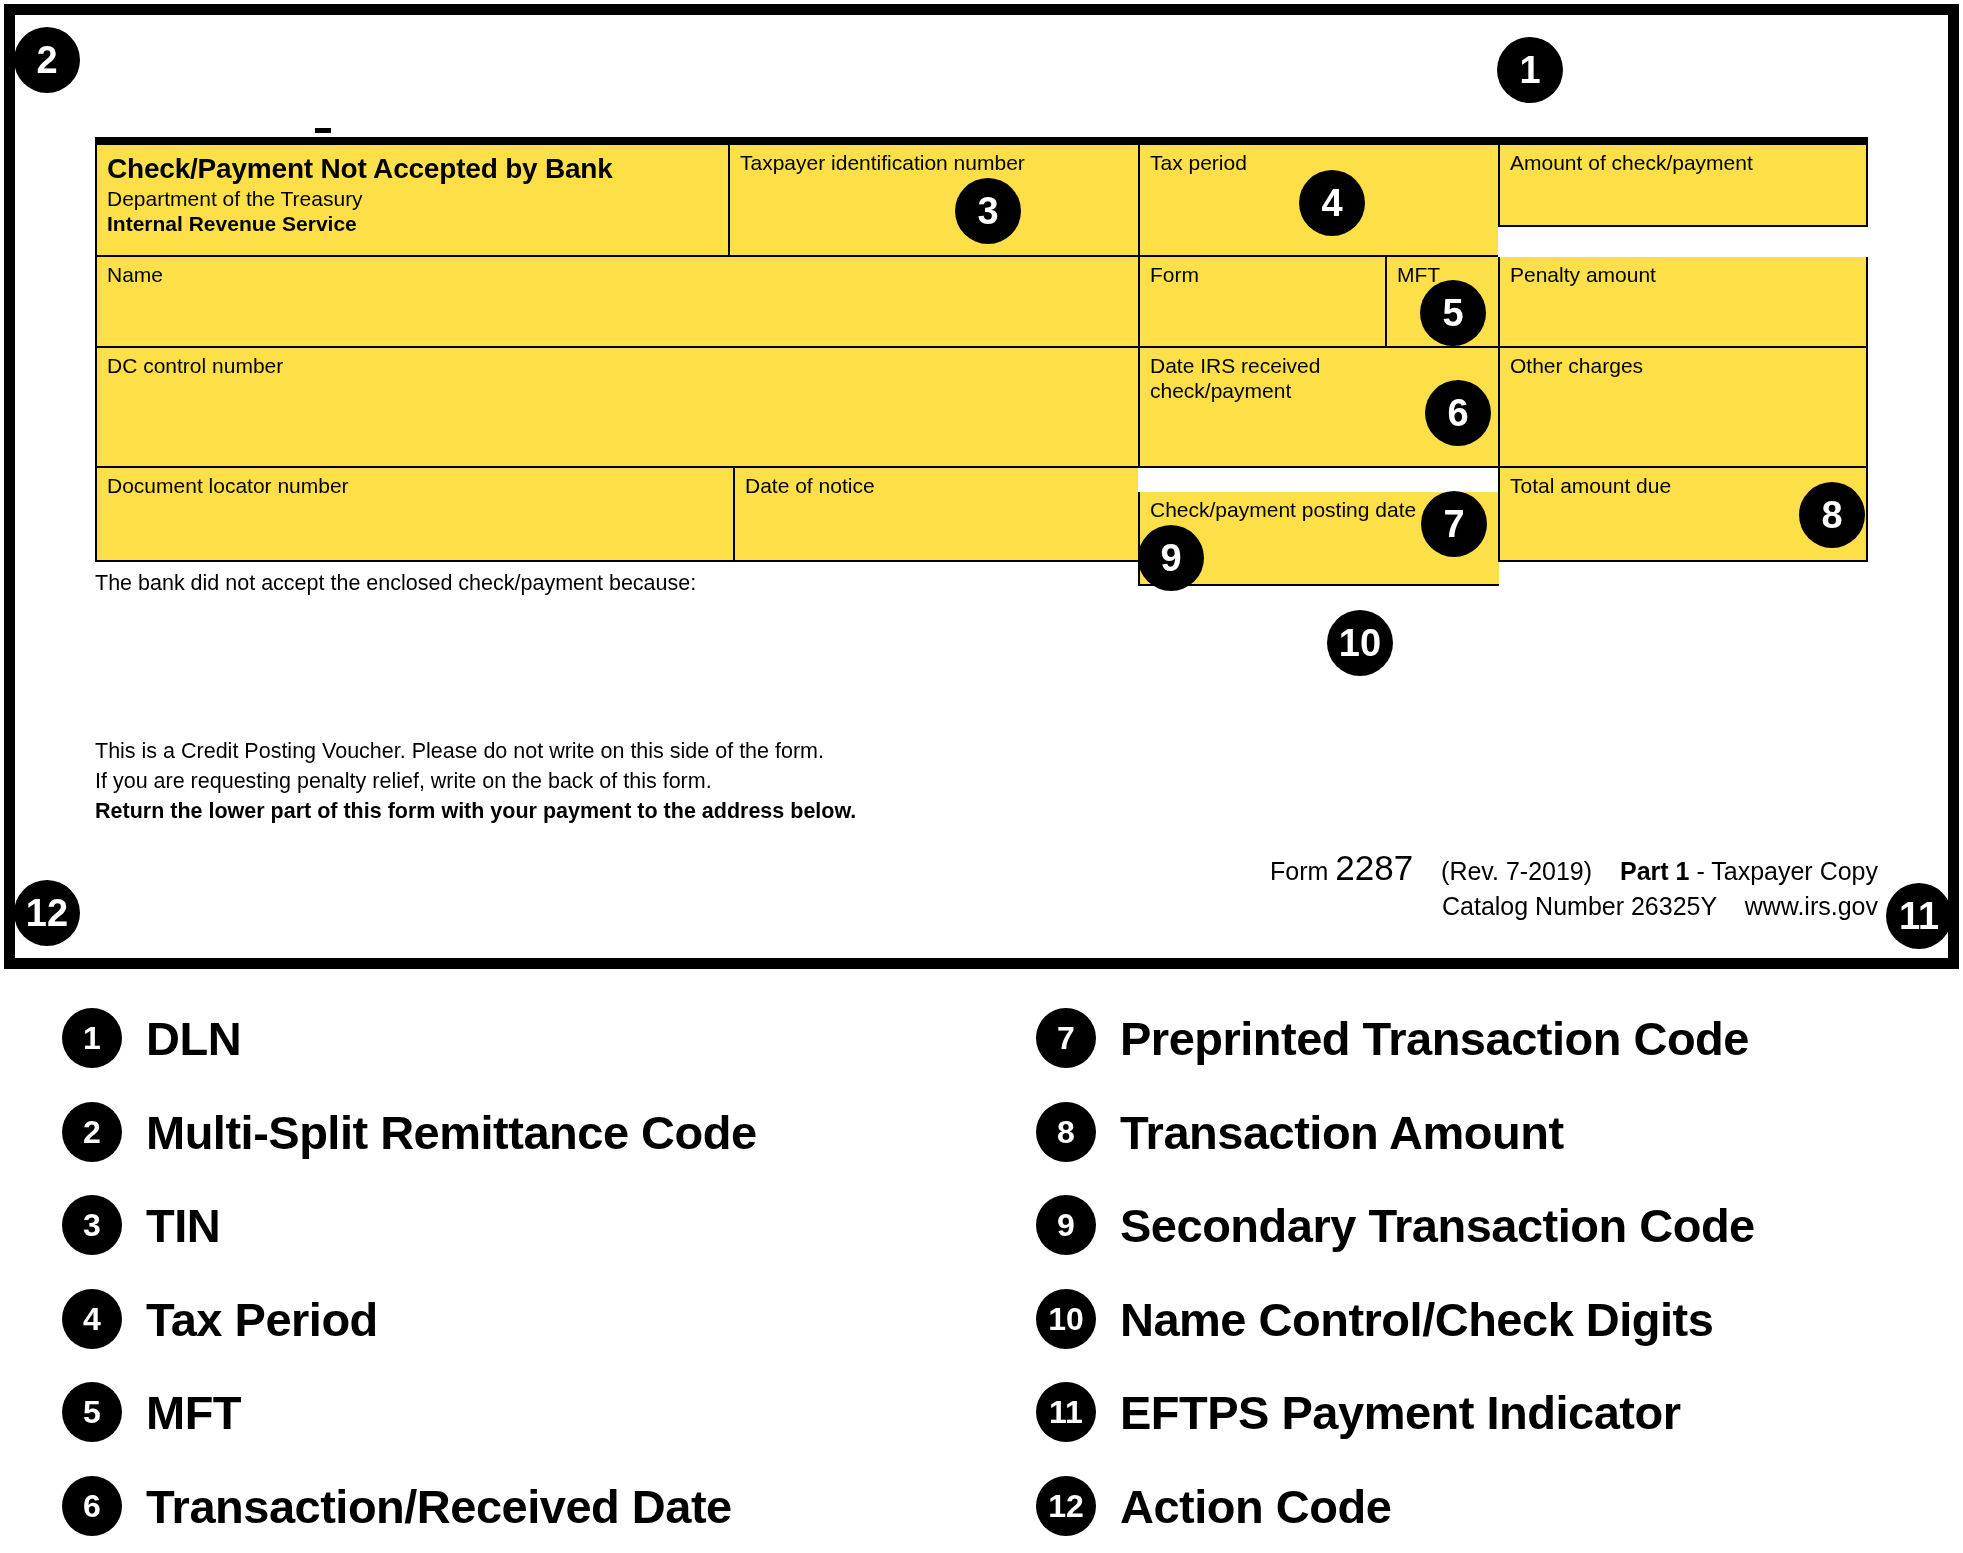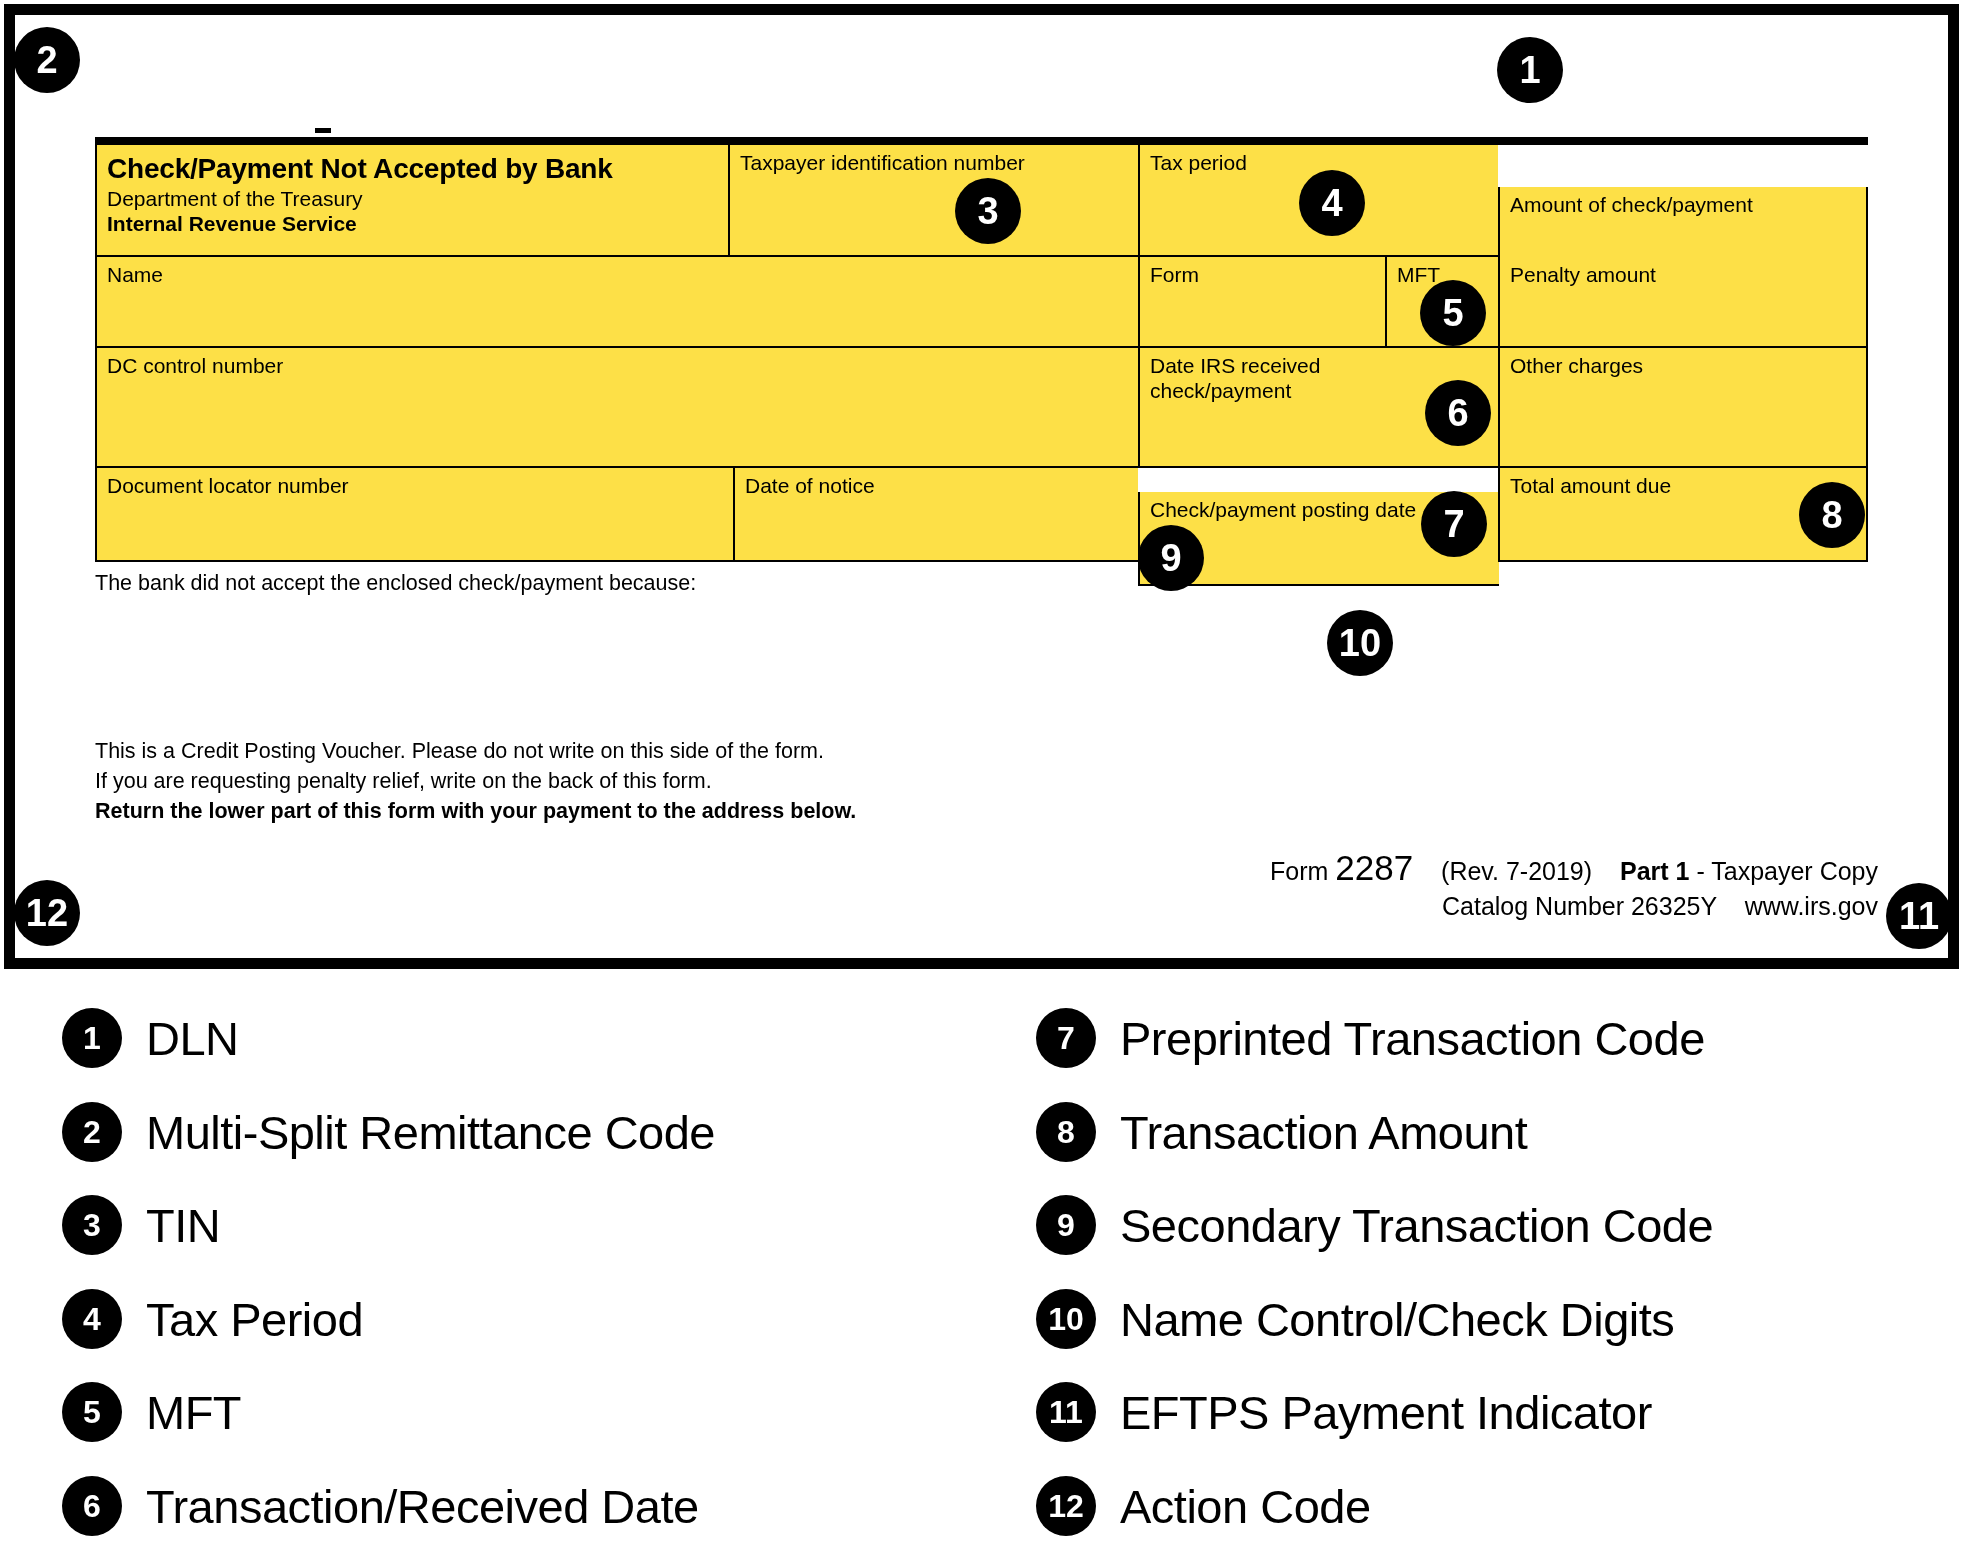--- a/index.html
+++ b/index.html
@@ -37,21 +37,21 @@
   .footer .formnum { font-weight:normal; font-size:35px; }
   .footer .b { font-weight:bold; }
   .footer .gap { display:inline-block; width:14px; }
   .dash { position:absolute; background:#000; }
   .leg-item { position:absolute; display:flex; align-items:center; gap:24px; }
   .leg-badge {
     width:60px; height:60px; border-radius:50%; background:#000; color:#fff;
     display:flex; align-items:center; justify-content:center;
     font-weight:bold; font-size:32px; flex:0 0 auto;
   }
-  .leg-label { font-weight:normal; font-size:47px; letter-spacing:-0.5px; white-space:nowrap; }
+  .leg-label { font-weight:bold; font-size:47px; letter-spacing:-0.5px; white-space:nowrap; }
 </style>
 </head>
 <body>
 
 <div class="stage">
 
   <div class="frame"></div>
 
   <div class="dash" style="left:315px; top:128px; width:16px; height:5px;"></div>
 
@@ -61,21 +61,21 @@
     <div class="hdr-title">Check/Payment Not Accepted by Bank</div>
     <div class="hdr-dept">Department of the Treasury</div>
     <div class="hdr-irs">Internal Revenue Service</div>
   </div>
   <div class="cell" style="left:728px; top:145px; width:410px; height:112px;">
     <span>Taxpayer identification number</span>
   </div>
   <div class="cell" style="left:1138px; top:145px; width:360px; height:112px;">
     <span>Tax period</span>
   </div>
-  <div class="cell rightmost" style="left:1498px; top:145px; width:370px; height:112px;margin-top:42px;">
+  <div class="cell rightmost" style="left:1498px; top:145px; width:370px; height:82px;">
     <span>Amount of check/payment</span>
   </div>
 
   <div class="cell" style="left:95px; top:257px; width:1043px; height:91px;">
     <span>Name</span>
   </div>
   <div class="cell" style="left:1138px; top:257px; width:247px; height:91px;">
     <span>Form</span>
   </div>
   <div class="cell" style="left:1385px; top:257px; width:113px; height:91px;">

